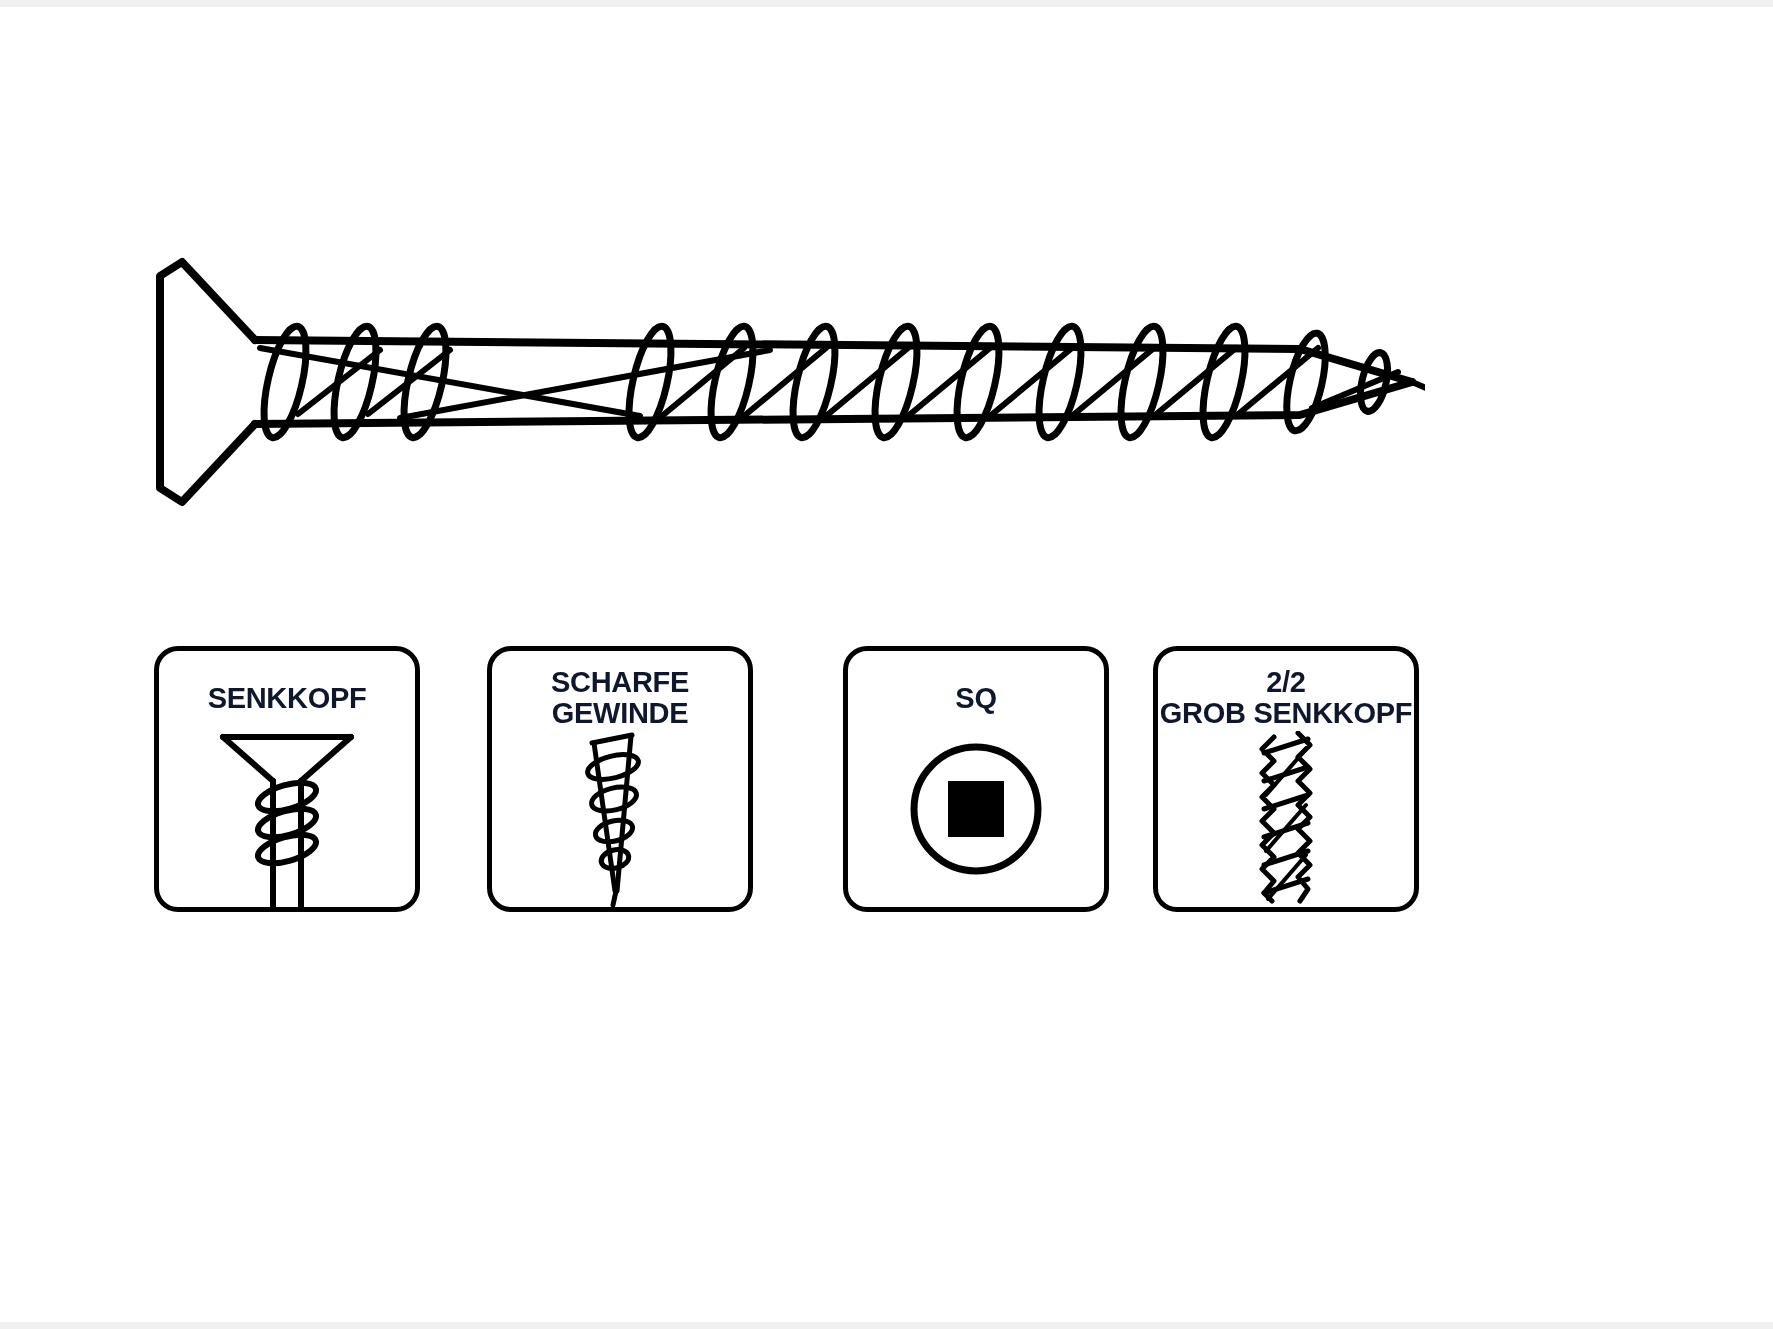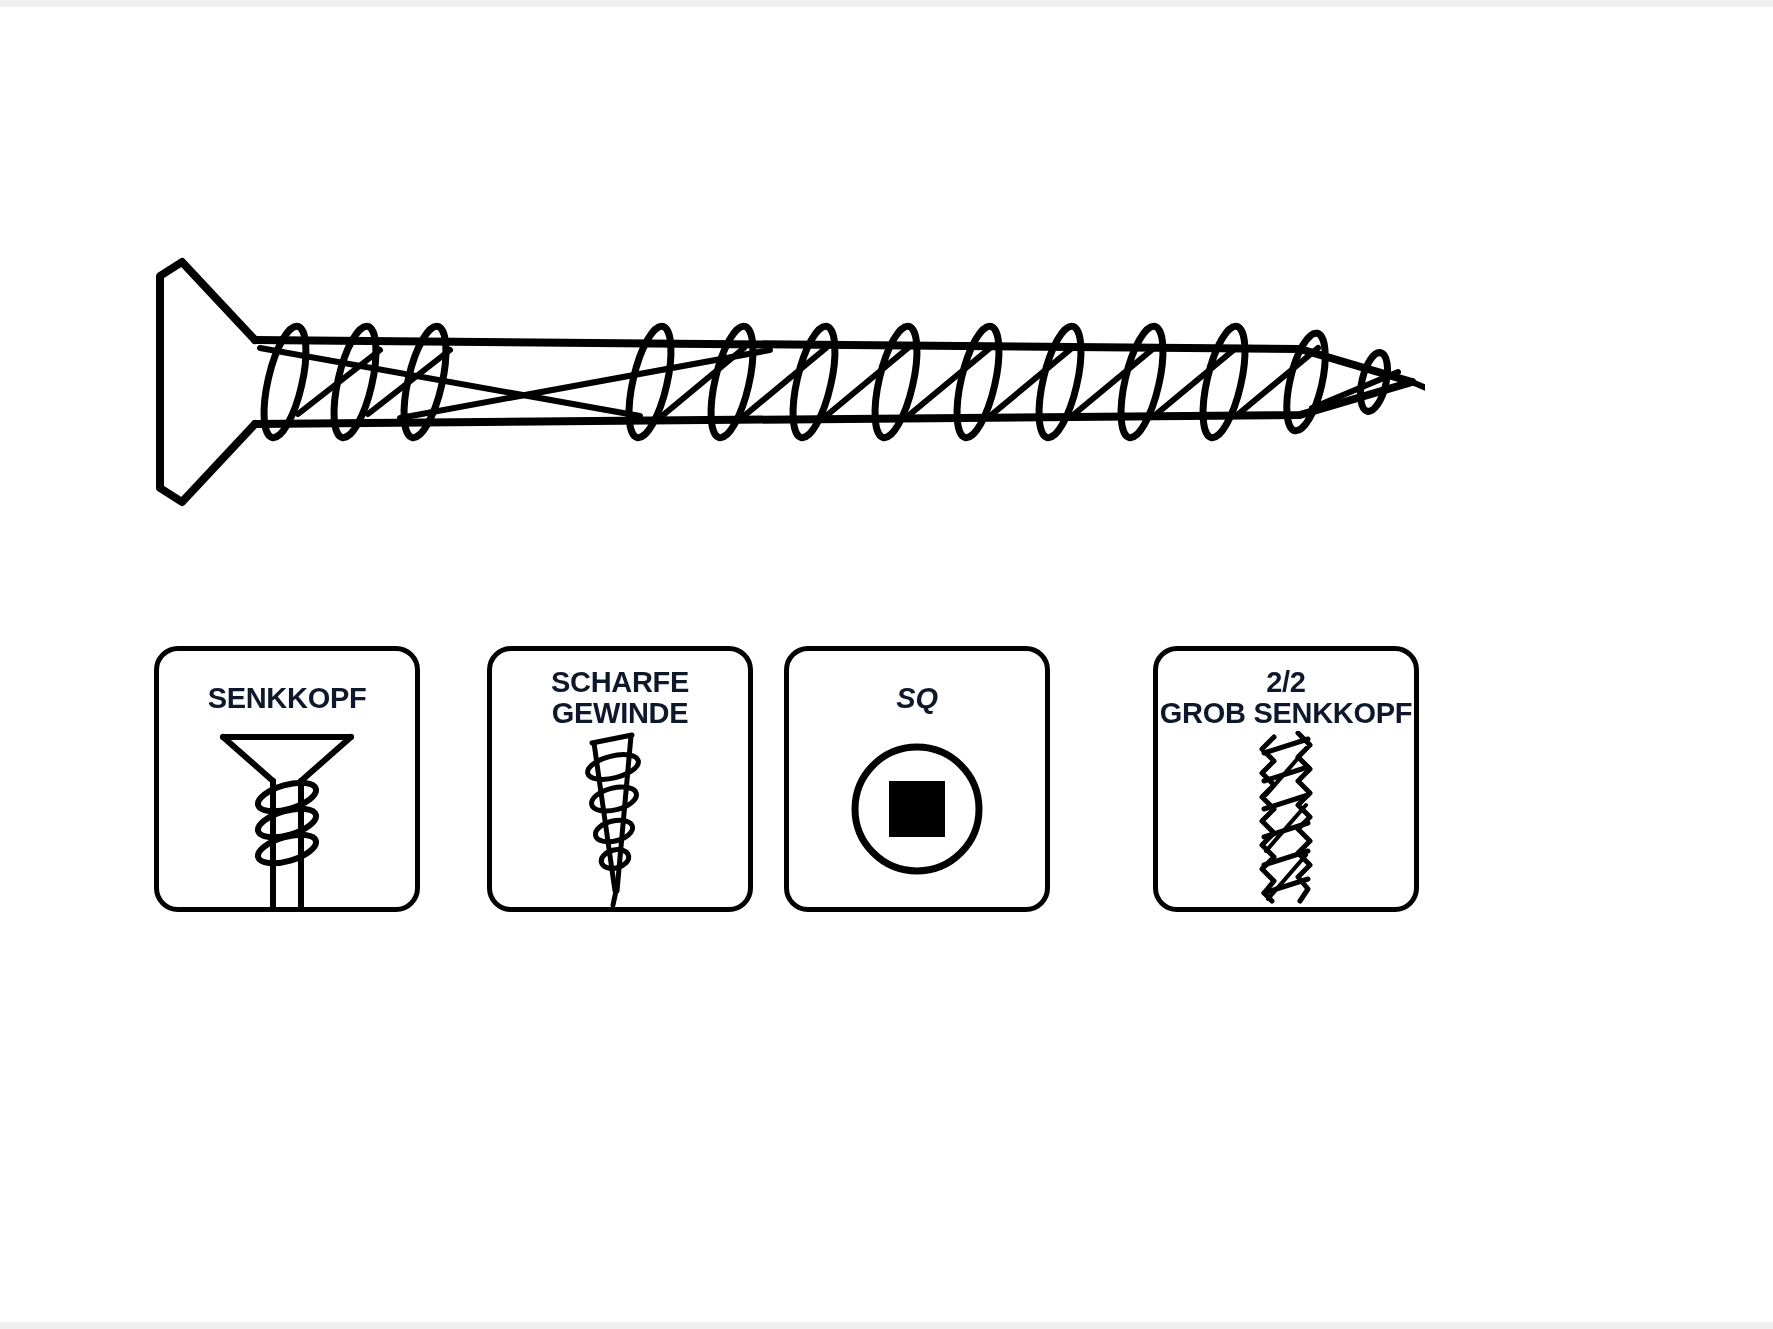--- a/index.html
+++ b/index.html
@@ -13,21 +13,21 @@
 
   .screw-wrap{position:absolute;left:150px;top:252px;width:1275px;height:260px;}
   .screw-wrap svg{display:block;width:100%;height:100%;}
 
   .feature-box{
     position:absolute;top:646px;width:266px;height:266px;
     border:5px solid #000;border-radius:24px;box-sizing:border-box;background:#ffffff;
   }
   .feature-box.b1{left:154px;}
   .feature-box.b2{left:487px;}
-  .feature-box.b3{left:784px;font-style:italic;}
+  .feature-box.b3{left:843px;}
   .feature-box.b4{left:1153px;}
 
   .feature-label{
     position:absolute;top:16px;left:0;right:0;height:62px;
     display:flex;flex-direction:column;justify-content:center;align-items:center;
     color:#0f172a;font-weight:700;font-size:29px;line-height:31px;letter-spacing:-0.3px;
     text-align:center;
   }
   .feature-label .line{display:block;white-space:nowrap;}
 

